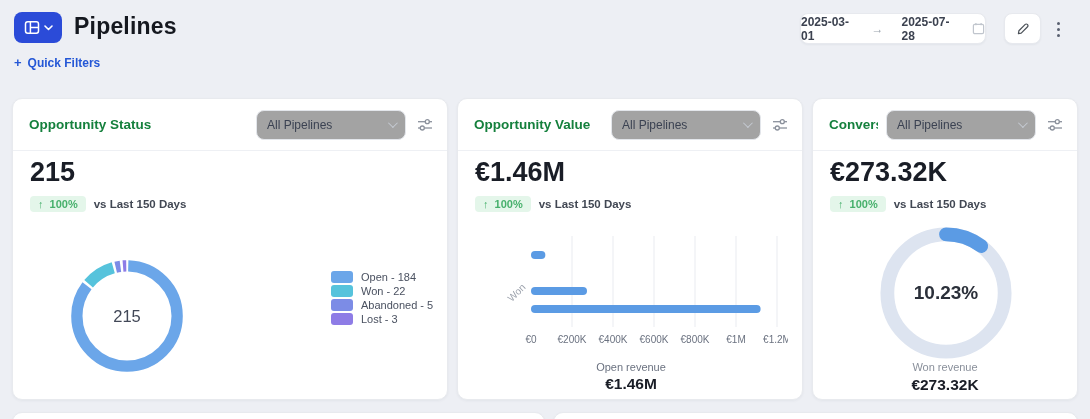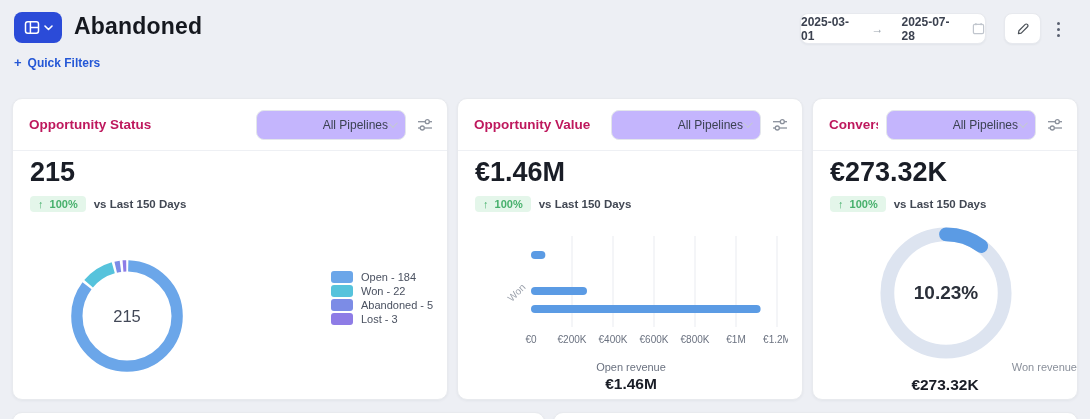--- a/index.html
+++ b/index.html
@@ -46,26 +46,26 @@
     background:#fff; border:1px solid #e8eaee; border-radius:10px;
     box-shadow:0 1px 3px rgba(20,30,60,.05);
   }
   .card1 { left:12px;  width:436px; }
   .card2 { left:457px; width:346px; }
   .card3 { left:812px; width:266px; }
   .card-header {
     height:52px; display:flex; align-items:center;
     padding:0 14px 0 16px; border-bottom:1px solid #eef0f4;
   }
-  .card-title { flex:1; font-size:13.5px; font-weight:700; color:#be185d;
+  .card-title { flex:1; font-size:13.5px; font-weight:700; color:#15803d;
     white-space:nowrap; overflow:hidden; margin-right:8px; }
   .select {
     width:150px; height:30px; flex:0 0 150px;
-    border:1px solid #e3e6eb; border-radius:8px; background:#c4b5fd;
-    display:flex; align-items:center; justify-content:flex-end;
+    border:1px solid #e3e6eb; border-radius:8px; background:#a3a3a3;
+    display:flex; align-items:center; justify-content:space-between;
     padding:0 10px; font-size:12px; color:#3b4252; cursor:pointer;
   }
   .chev { width:7px; height:7px; border-right:1.5px solid #c4c9d1; border-bottom:1.5px solid #c4c9d1;
     transform:rotate(45deg) translateY(-2px); }
   .sliders { margin-left:11px; cursor:pointer; display:flex; }
   .metric { position:absolute; left:17px; top:58px; font-size:27px; font-weight:700; color:#191d26; }
   .delta-row { position:absolute; left:17px; top:97px; display:flex; align-items:center; gap:8px; }
   .badge {
     background:#e4f6ea; color:#47b06c; font-size:11px; font-weight:700;
     padding:2px 8px; border-radius:4px; display:flex; align-items:center; gap:3px;
@@ -83,21 +83,21 @@
   .bars-wrap { position:absolute; left:16px; top:132px; width:314px; height:128px; }
   .caption { position:absolute; left:16px; top:262px; width:314px; text-align:center;
     font-size:11px; color:#6b7280; }
   .caption-value { position:absolute; left:16px; top:276px; width:314px; text-align:center;
     font-size:15.5px; font-weight:700; color:#191d26; }
   
   .gauge-wrap { position:absolute; left:64px; top:125px; width:138px; height:138px; }
   .gauge-wrap svg { position:absolute; inset:0; }
   .gauge-center { position:absolute; inset:0; display:flex; align-items:center; justify-content:center;
     font-size:19px; font-weight:700; color:#2b303a; }
-  .caption3 { position:absolute; left:0; top:262px; width:100%; text-align:right; font-size:11px; color:#8a909b; }
+  .caption3 { position:absolute; left:0; top:262px; width:100%; text-align:center; font-size:11px; color:#8a909b; }
   .caption3-value { position:absolute; left:0; top:277px; width:100%; text-align:center;
     font-size:15.5px; font-weight:700; color:#191d26; }
   
   .card-sliver { position:absolute; top:412px; height:40px; background:#fff;
     border:1px solid #e8eaee; border-radius:10px; box-shadow:0 1px 3px rgba(20,30,60,.05); }
   .sliver-l { left:12px; width:533px; }
   .sliver-r { left:553px; width:525px; }
 </style>
 </head>
 <body>
@@ -110,21 +110,21 @@
       <line x1="6.4" y1="7.5" x2="14.5" y2="7.5" stroke="#fff" stroke-width="1.5"></line>
     </svg>
   </span>
   <span style="display:flex;">
     <svg width="9" height="6" viewBox="0 0 9 6" fill="none">
         <path d="M1 1l3.5 3.5L8 1" stroke="#fff" stroke-width="1.6" stroke-linecap="round" stroke-linejoin="round"></path>
       </svg>
   </span>
 </button>
 
-<h1 class="page-title">Abandoned</h1>
+<h1 class="page-title">Pipelines</h1>
 
 <div class="date-pill">
   <span>2025-03-01</span>
   <span class="date-arrow">→</span>
   <span>2025-07-28</span>
   <span style="display:flex;">
     <svg width="13" height="13" viewBox="0 0 14 14" fill="none">
       <rect x="1.5" y="2.5" width="11" height="10" rx="1.5" stroke="#c0c5cd" stroke-width="1.3"></rect>
       <line x1="4.2" y1="1" x2="4.2" y2="3.6" stroke="#c0c5cd" stroke-width="1.3"></line>
       <line x1="9.8" y1="1" x2="9.8" y2="3.6" stroke="#c0c5cd" stroke-width="1.3"></line>

